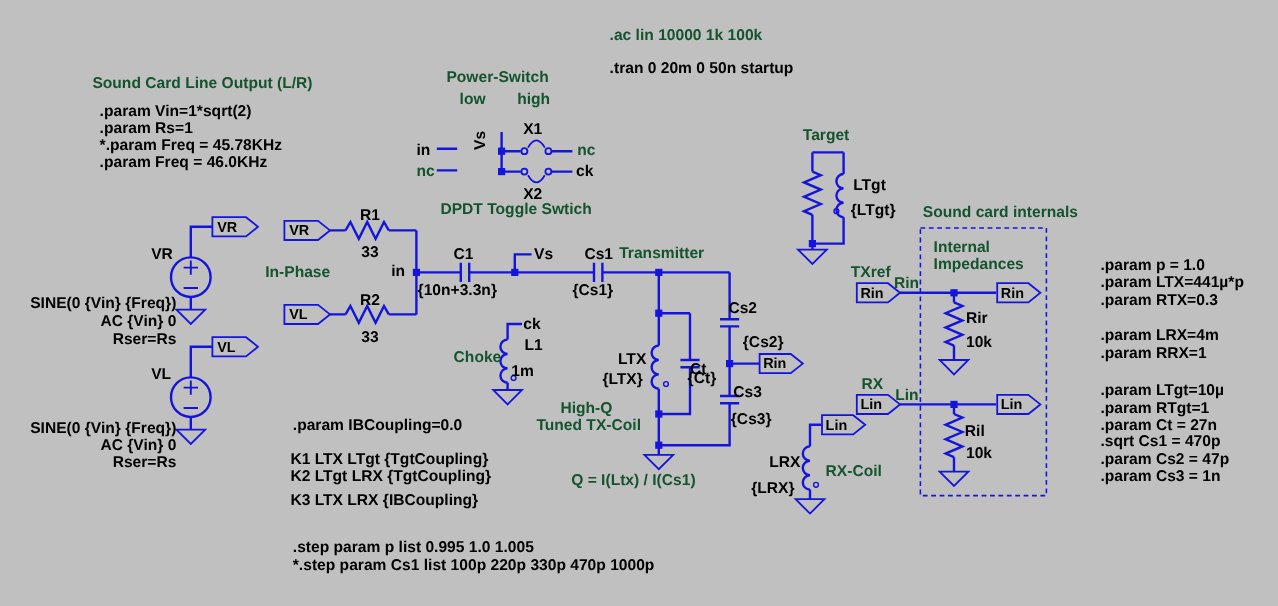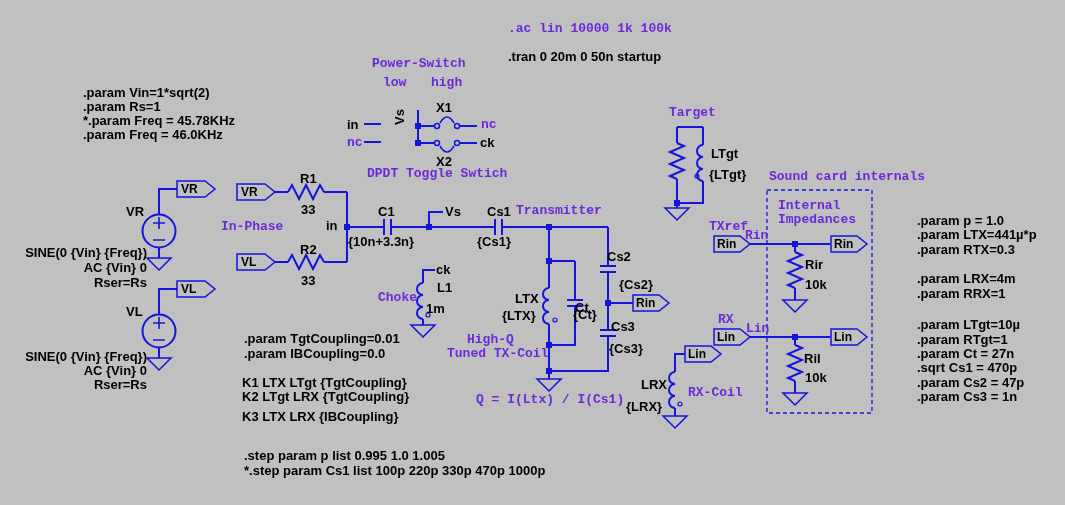--- a/index.html
+++ b/index.html
@@ -1,20 +1,20 @@
 <!DOCTYPE html>
 <html><head>
 <meta charset="utf-8">
 <style>
   html,body{margin:0;padding:0;background:#c0c0c0;}
   .stage{position:relative;width:1065px;height:505px;background:#c0c0c0;
          font-family:"Liberation Sans",sans-serif;overflow:hidden;}
   .t{position:absolute;font-weight:bold;font-size:13px;line-height:14px;
      color:#000;white-space:pre;}
-  .b{color:#6d28d9;font-family:Liberation Mono, monospace;}
+  .b{color:#14532d;}
   .ft{font-size:12px;line-height:12px;}
   .ra{text-align:right;}
   .vs-rot{transform:rotate(-90deg);transform-origin:left bottom;}
   svg.wires{position:absolute;left:0;top:0;}
 </style>
 </head>
 <body>
 
 <div class="stage">
 
@@ -145,20 +145,21 @@
       <rect x="415" y="140" width="6" height="6"></rect>
         <rect x="674" y="200" width="6" height="6"></rect>
       <rect x="792" y="241" width="6" height="6"></rect>
         <rect x="792" y="334" width="6" height="6"></rect>
     </g>
   </svg>
 
   <div class="t b" style="left:508px;top:22px">.ac lin 10000 1k 100k</div>
   <div class="t" style="left:508px;top:50px">.tran 0 20m 0 50n startup</div>
 
+  <div class="t b" style="left:77px;top:62px">Sound Card Line Output (L/R)</div>
   <div class="t" style="left:83px;top:86px">.param Vin=1*sqrt(2)</div>
   <div class="t" style="left:83px;top:100px">.param Rs=1</div>
   <div class="t" style="left:83px;top:114px">*.param Freq = 45.78KHz</div>
   <div class="t" style="left:83px;top:128px">.param Freq = 46.0KHz</div>
 
   <div class="t b" style="left:372px;top:57px">Power-Switch</div>
   <div class="t b" style="left:383px;top:76px">low</div>
   <div class="t b" style="left:431px;top:76px">high</div>
   <div class="t vs-rot" style="left:407px;top:111px">Vs</div>
   <div class="t" style="left:436px;top:101px">X1</div>
@@ -245,21 +246,20 @@
   <div class="t" style="left:917px;top:243px">.param RTX=0.3</div>
   <div class="t" style="left:917px;top:272px">.param LRX=4m</div>
   <div class="t" style="left:917px;top:287px">.param RRX=1</div>
   <div class="t" style="left:917px;top:318px">.param LTgt=10µ</div>
   <div class="t" style="left:917px;top:333px">.param RTgt=1</div>
   <div class="t" style="left:917px;top:347px">.param Ct = 27n</div>
   <div class="t" style="left:917px;top:361px">.sqrt Cs1 = 470p</div>
   <div class="t" style="left:917px;top:376px">.param Cs2 = 47p</div>
   <div class="t" style="left:917px;top:390px">.param Cs3 = 1n</div>
 
-  <div class="t" style="left:244px;top:332px">.param TgtCoupling=0.01</div>
   <div class="t" style="left:244px;top:347px">.param IBCoupling=0.0</div>
   <div class="t" style="left:242px;top:376px">K1 LTX LTgt {TgtCoupling}</div>
   <div class="t" style="left:242px;top:390px">K2 LTgt LRX {TgtCoupling}</div>
   <div class="t" style="left:242px;top:410px">K3 LTX LRX {IBCoupling}</div>
   <div class="t" style="left:244px;top:449px">.step param p list 0.995 1.0 1.005</div>
   <div class="t" style="left:244px;top:464px">*.step param Cs1 list 100p 220p 330p 470p 1000p</div>
 
 </div>
 
 </body></html>

